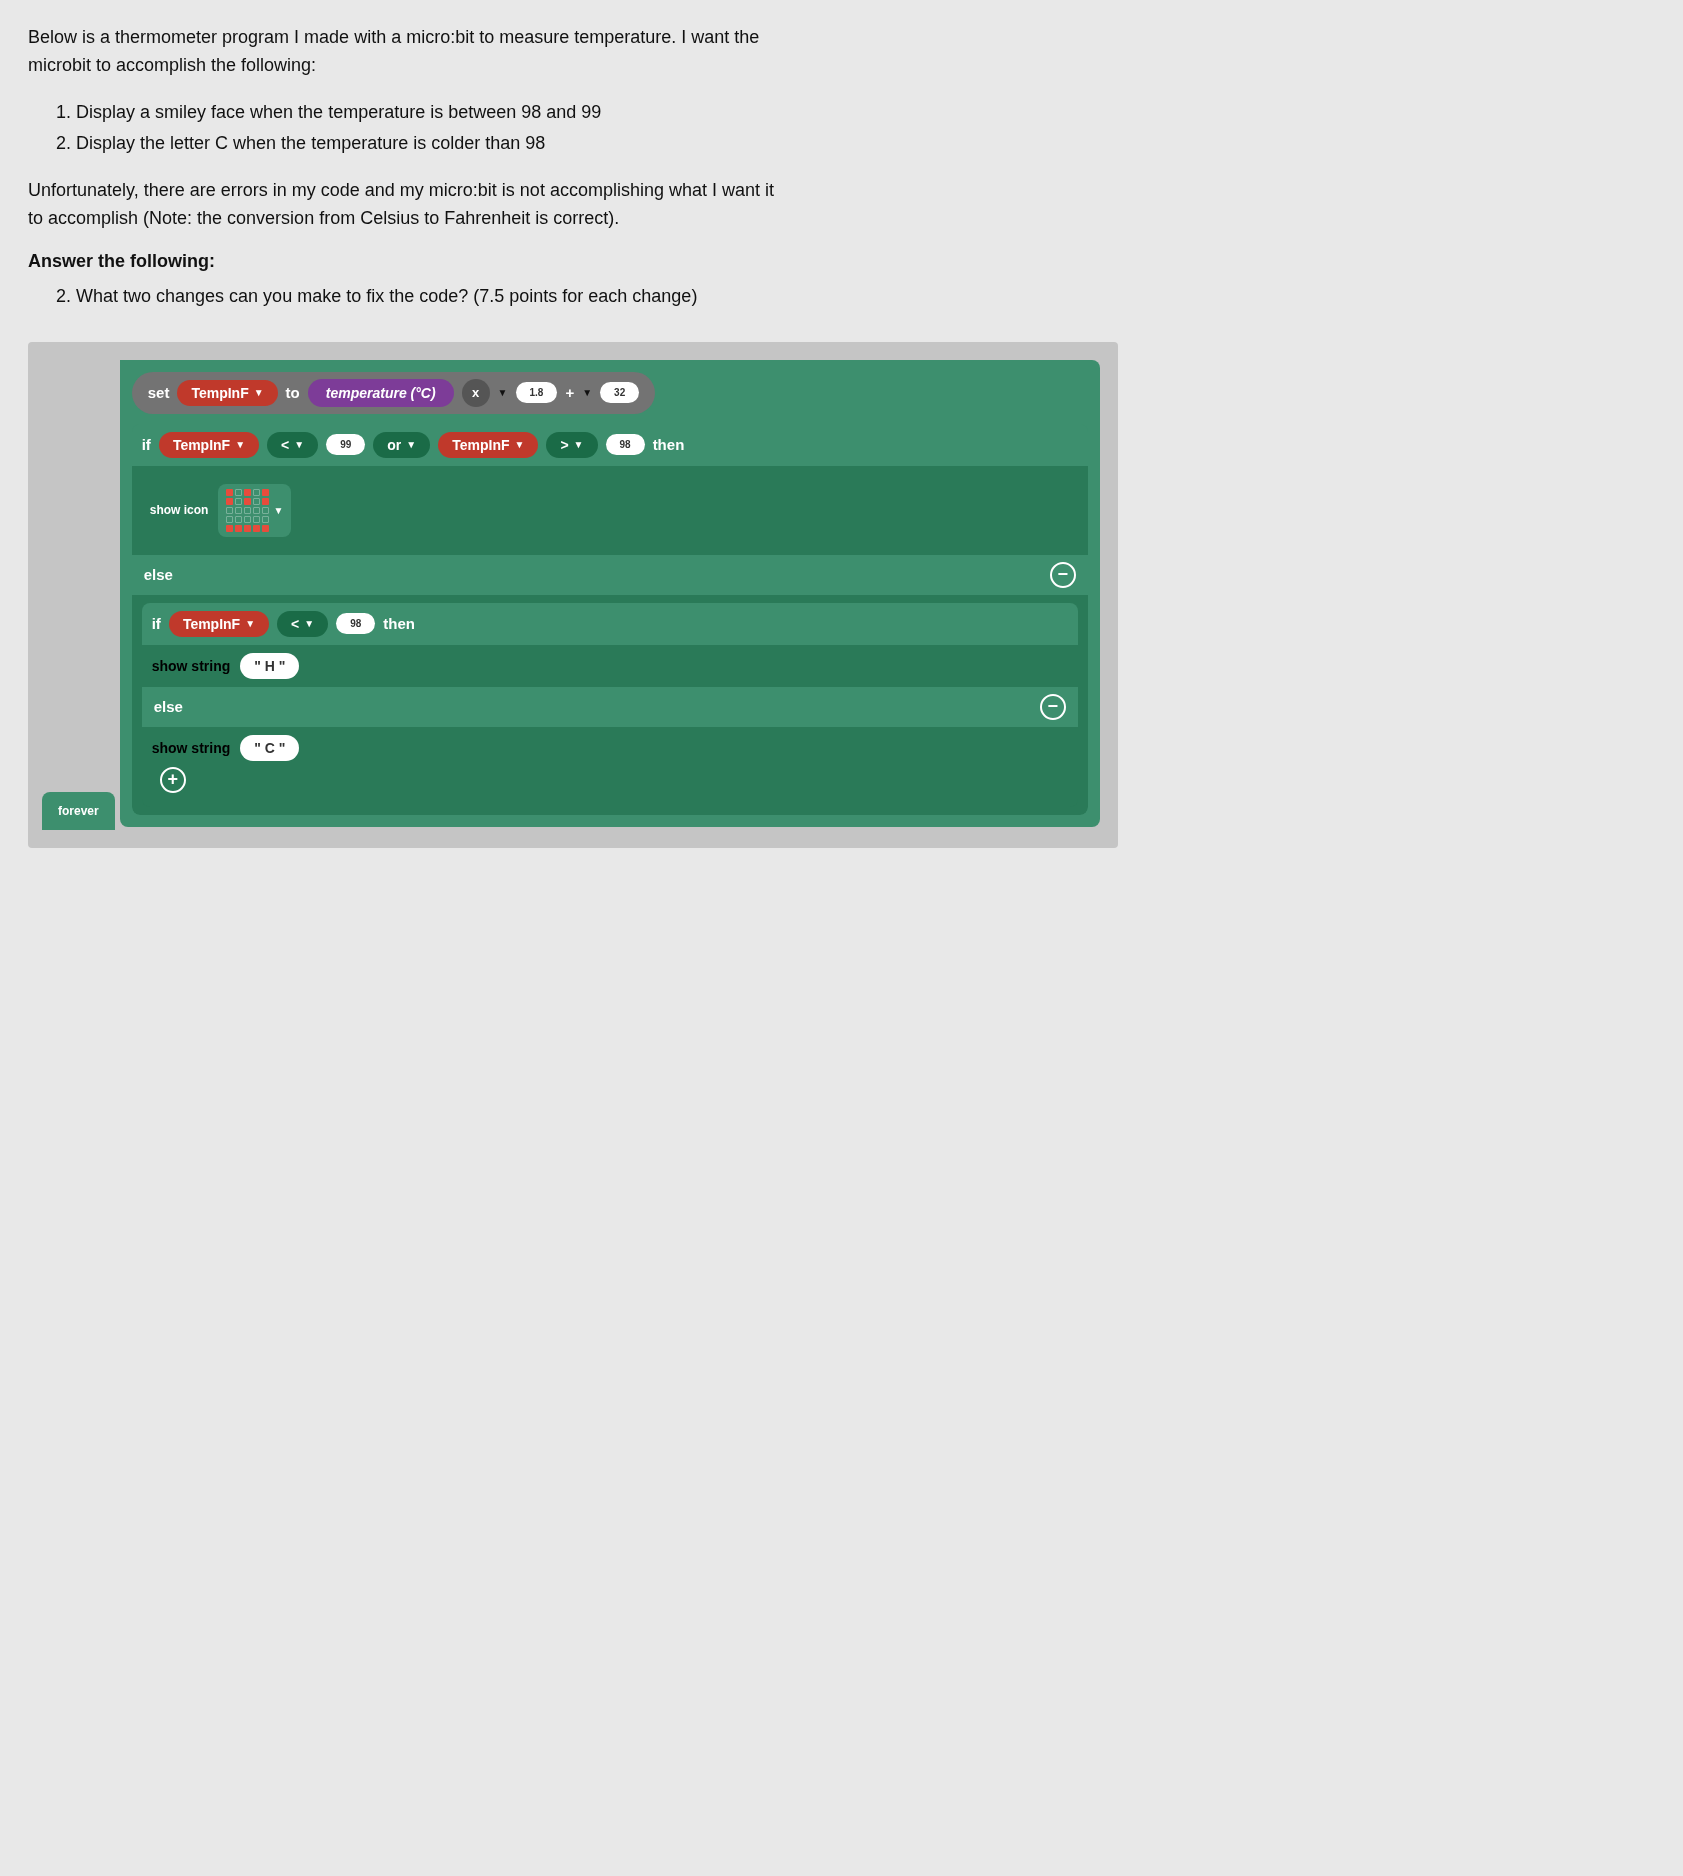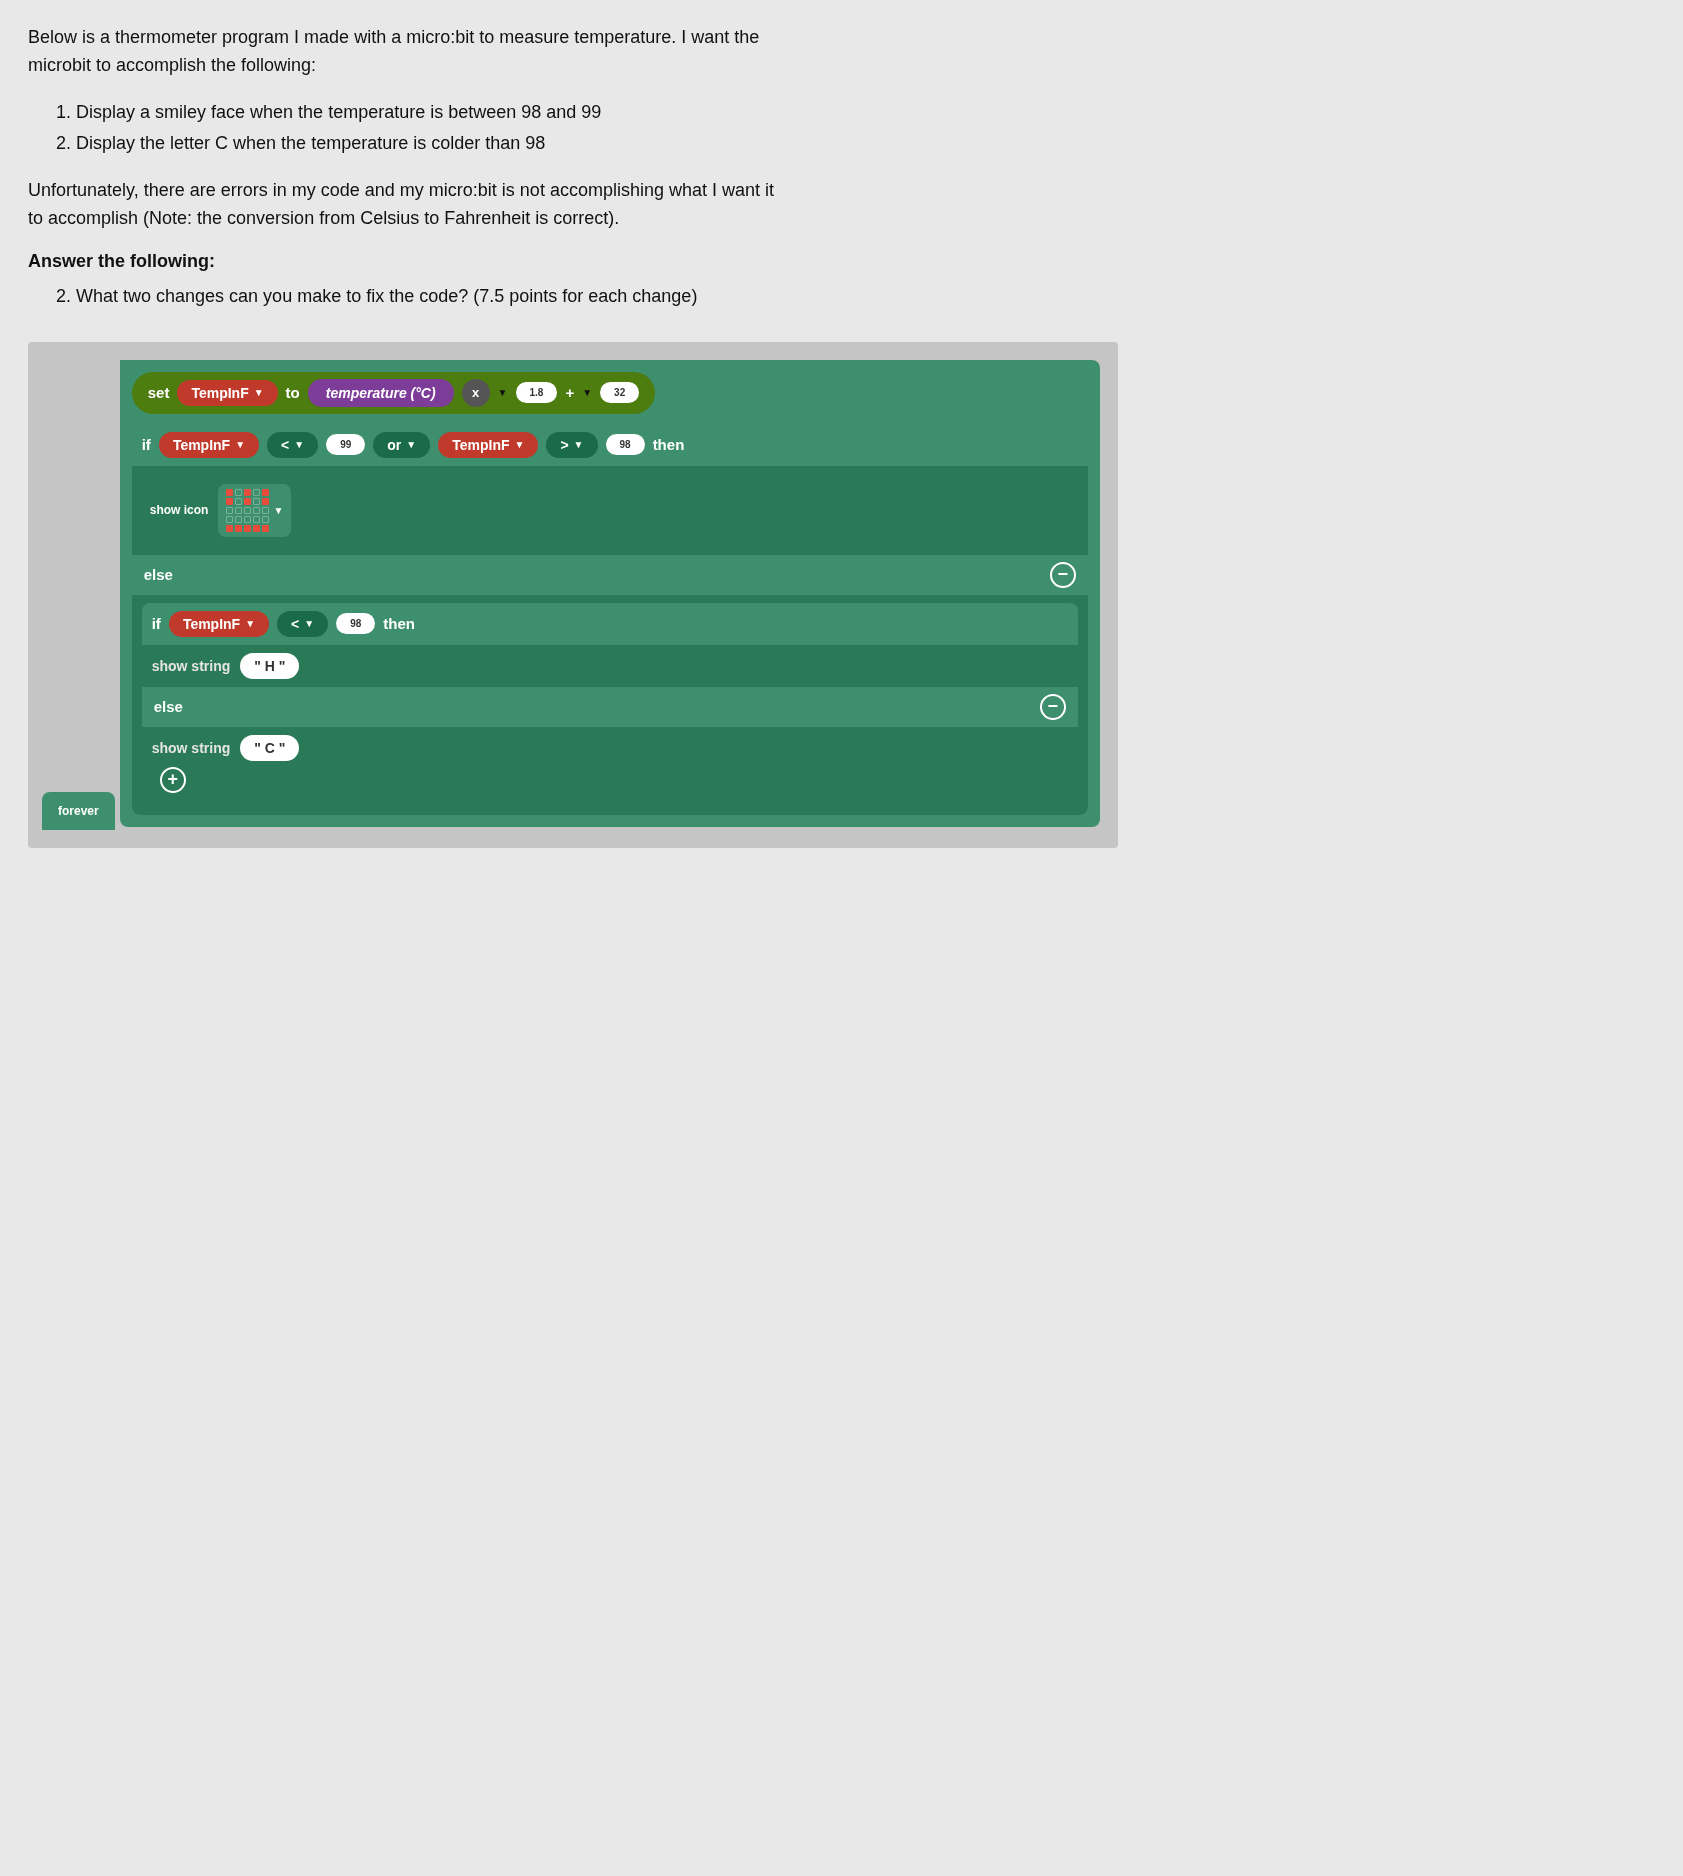--- a/index.html
+++ b/index.html
@@ -74,21 +74,21 @@
       display: inline-block;
       min-width: 980px;
     }
 
     
     .set-row {
       display: flex;
       align-items: center;
       gap: 8px;
       margin-bottom: 10px;
-      background: #4d7c0f;
+      background: #737373;
       border-radius: 24px;
       padding: 7px 16px;
       width: fit-content;
     }
 
     .label-white {
       color: #fff;
       font-weight: bold;
       font-size: 15px;
     }
@@ -268,21 +268,21 @@
       border-radius: 0 0 8px 8px;
     }
 
     .show-string-row {
       display: flex;
       align-items: center;
       gap: 10px;
     }
 
     .show-string-label {
-      color: #e5e5e5;
+      color: #000000;
       font-weight: bold;
       font-size: 14px;
     }
 
     .string-pill {
       background: #fff;
       border-radius: 20px;
       padding: 5px 14px;
       font-weight: bold;
       font-size: 14px;

